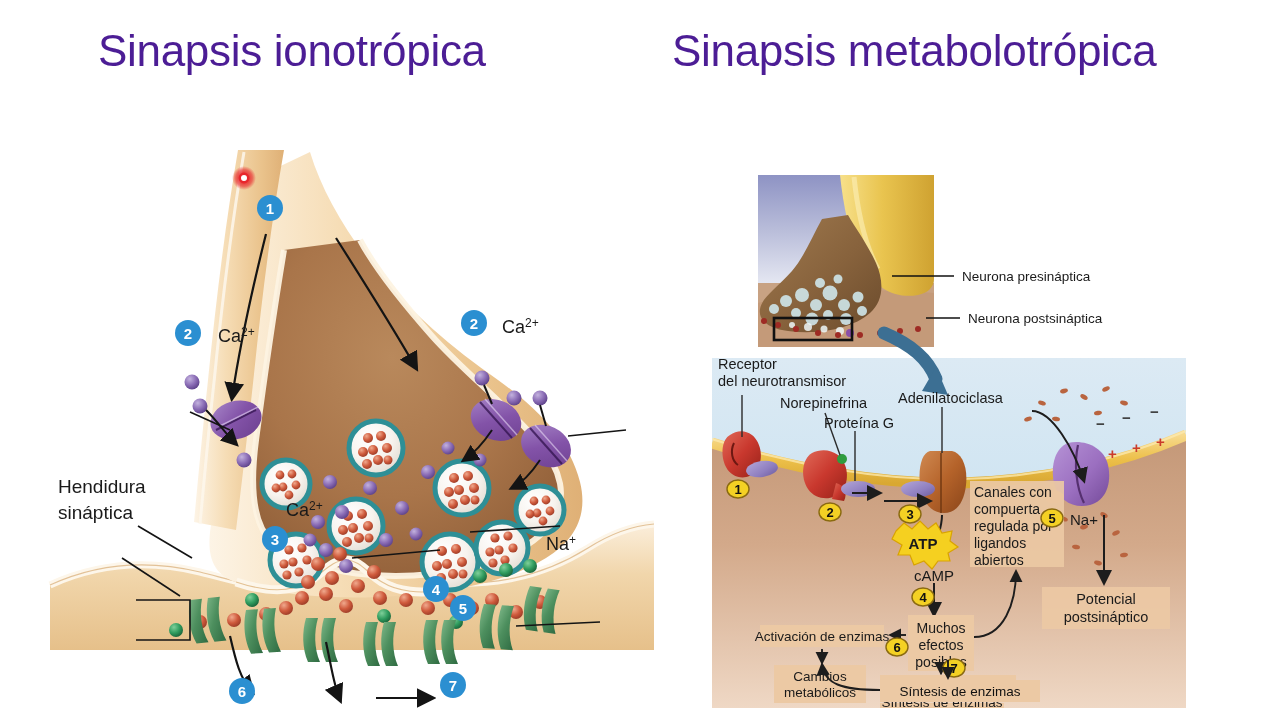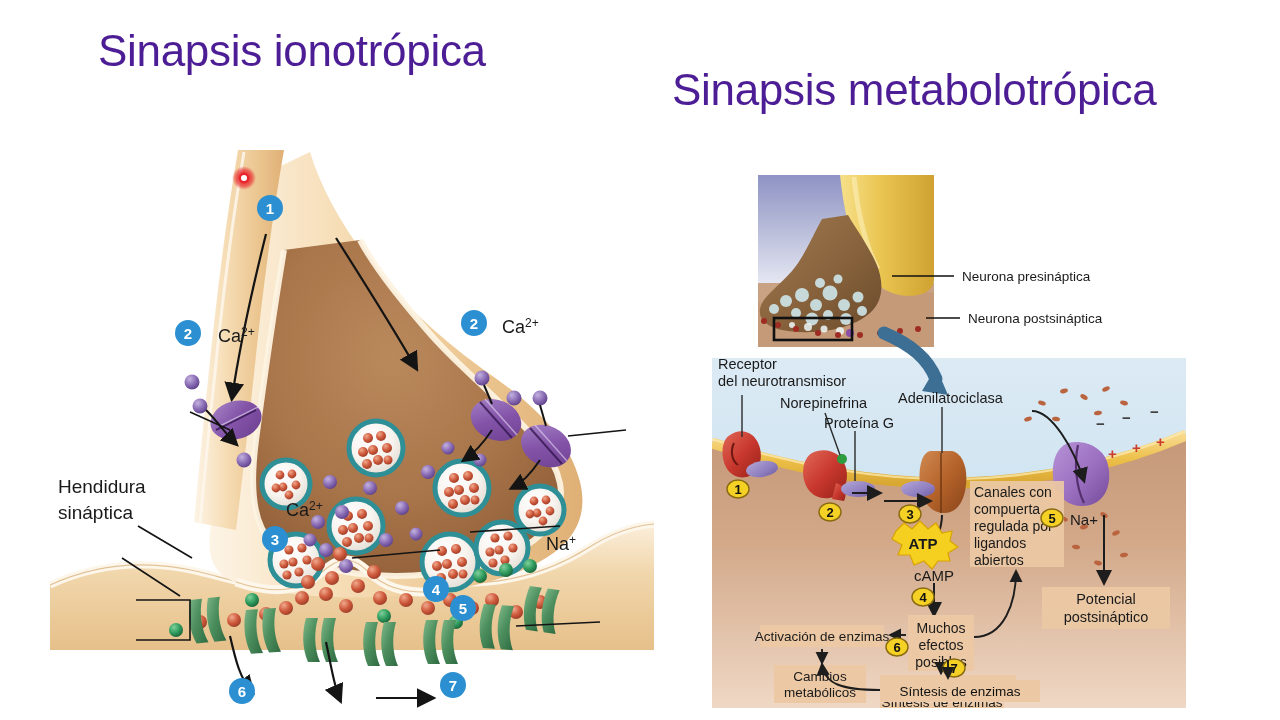--- a/index.html
+++ b/index.html
@@ -11,21 +11,21 @@
   }
   .slide{position:absolute;inset:0;}
 
   
   .title{
     position:absolute;top:26px;
     font-size:44px;font-weight:400;color:#4c1d95;
     letter-spacing:-0.3px;white-space:nowrap;
   }
   #title-left{left:98px;}
-  #title-right{left:672px;margin-top:39px;}
+  #title-right{left:672px;}
 
   
   #fig-left{position:absolute;left:40px;top:130px;width:620px;height:580px;}
   #fig-left svg{display:block;}
 
   
   #fig-right{position:absolute;left:712px;top:163px;width:474px;height:545px;text-decoration:underline;}
   #fig-right svg{display:block;}
 
   .lbl{font-family:"Liberation Sans","DejaVu Sans",sans-serif;fill:#1a1a1a;}

